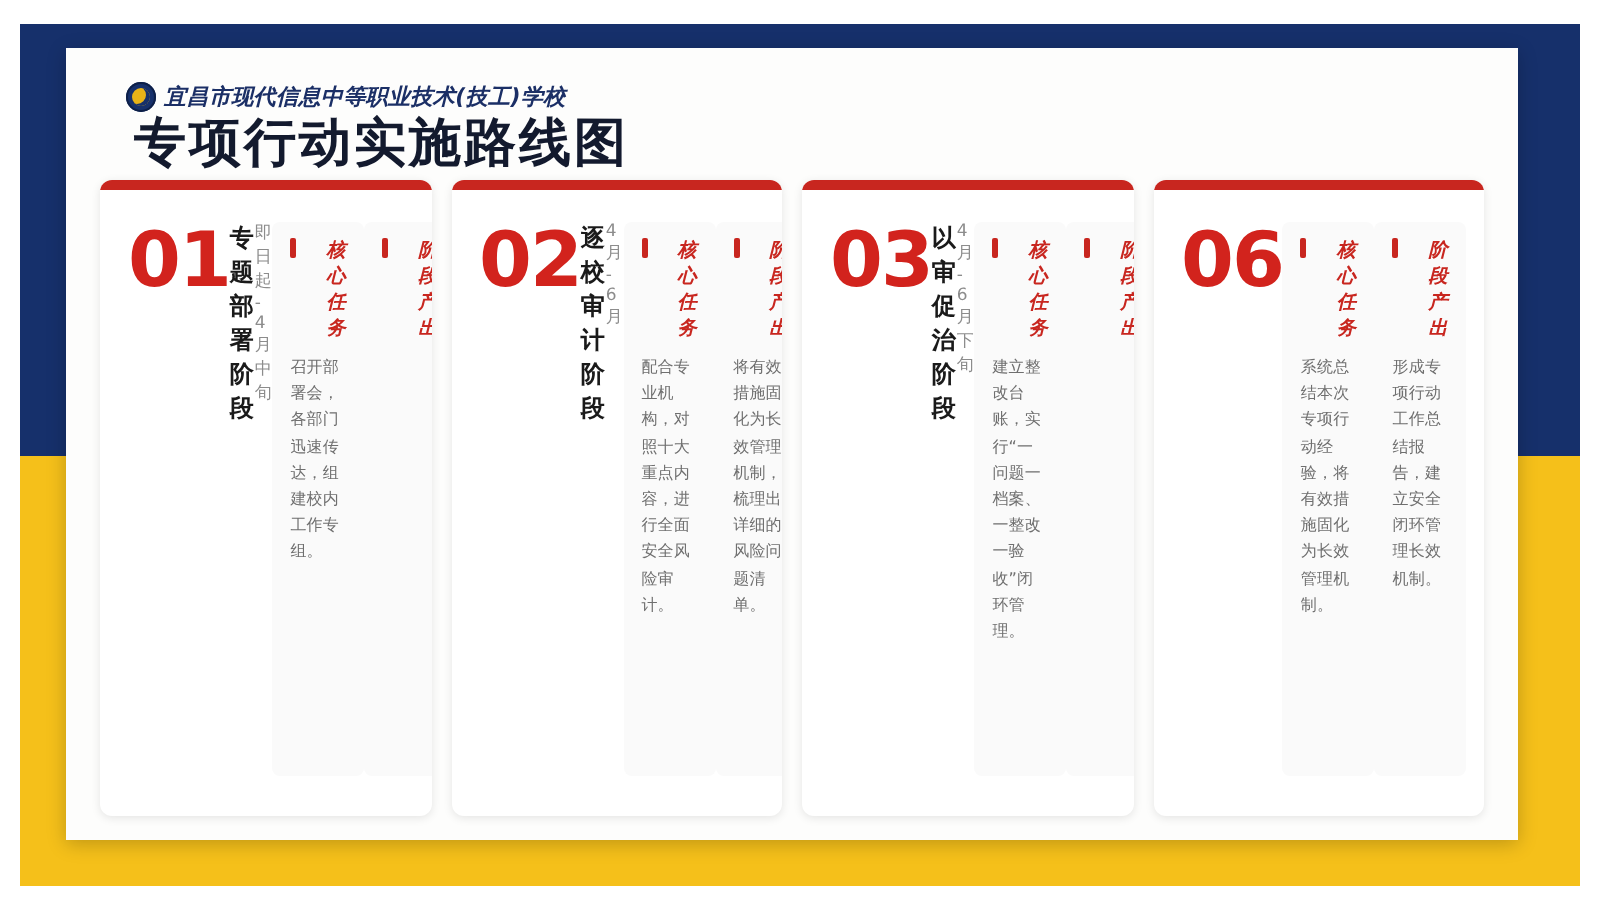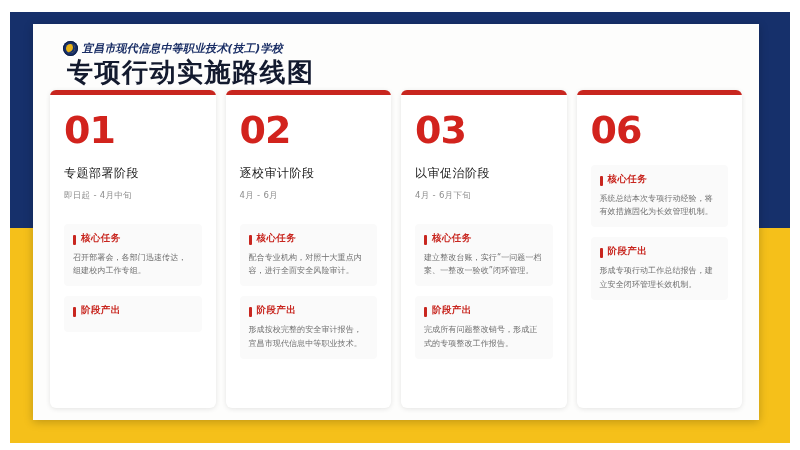--- a/index.html
+++ b/index.html
@@ -130,37 +130,37 @@
   }
   .card-topbar {
     height: 5px;
     background: #c8261f;
     width: 100%;
     flex: 0 0 auto;
   }
   .card-body {
     padding: 16px 14px 10px 14px;
     display: flex;
-    flex-direction: column;
+    flex-direction: row;
     height: 100%;
     box-sizing: border-box;
   }
   .card-num {
     font-family: "DejaVu Sans", "Liberation Sans", sans-serif;
     font-size: 38px;
     font-weight: 700;
     color: #d2231d;
     line-height: 1;
     letter-spacing: -1px;
     margin-bottom: 16px;
   }
   .card-phase {
     font-family: "DejaVu Sans", "Liberation Sans", sans-serif;
     font-size: 12px;
-    font-weight: 400;
+    font-weight: 700;
     color: #1a1a1a;
     letter-spacing: 0.5px;
     margin-bottom: 8px;
   }
   .card-date {
     font-family: "DejaVu Sans", "Liberation Sans", sans-serif;
     font-size: 8.5px;
     font-weight: 400;
     color: #8c8c8c;
     letter-spacing: 0.3px;
@@ -169,23 +169,24 @@
 
   
   .info-block {
     background: #fafafa;
     border-radius: 4px;
     padding: 8px 9px 9px 9px;
     margin-bottom: 10px;
   }
   .info-head {
     display: flex;
-    align-items: flex-end;
-    gap: 5px;
+    align-items: flex-start;
+    gap: 15px;
     margin-bottom: 6px;
+    font-style: italic;
   }
   .info-marker {
     width: 3px;
     height: 10px;
     background: #c8261f;
     flex: 0 0 auto;
     border-radius: 1px;
   }
   .info-title {
     font-family: "DejaVu Sans", "Liberation Sans", sans-serif;
@@ -256,21 +257,21 @@
               <span class="info-marker"></span>
               <span class="info-title">核心任务</span>
             </div>
             <div class="info-text">配合专业机构，对照十大重点内容，进行全面安全风险审计。</div>
           </div>
           <div class="info-block">
             <div class="info-head">
               <span class="info-marker"></span>
               <span class="info-title">阶段产出</span>
             </div>
-            <div class="info-text">形成按校完整的安全审计报告，宜昌市现代信息中等职业技术。</div>
+            <div class="info-text">将有效措施固化为长效管理机制，梳理出详细的风险问题清单。</div>
           </div>
         </div>
       </div>
 
       <div class="card">
         <div class="card-topbar"></div>
         <div class="card-body">
           <div class="card-num">03</div>
           <div class="card-phase">以审促治阶段</div>
           <div class="card-date">4月 - 6月下旬</div>
@@ -279,21 +280,20 @@
               <span class="info-marker"></span>
               <span class="info-title">核心任务</span>
             </div>
             <div class="info-text">建立整改台账，实行“一问题一档案、一整改一验收”闭环管理。</div>
           </div>
           <div class="info-block">
             <div class="info-head">
               <span class="info-marker"></span>
               <span class="info-title">阶段产出</span>
             </div>
-            <div class="info-text">完成所有问题整改销号，形成正式的专项整改工作报告。</div>
           </div>
         </div>
       </div>
 
       <div class="card">
         <div class="card-topbar"></div>
         <div class="card-body">
           <div class="card-num">06</div>
           <div class="info-block">
             <div class="info-head">

